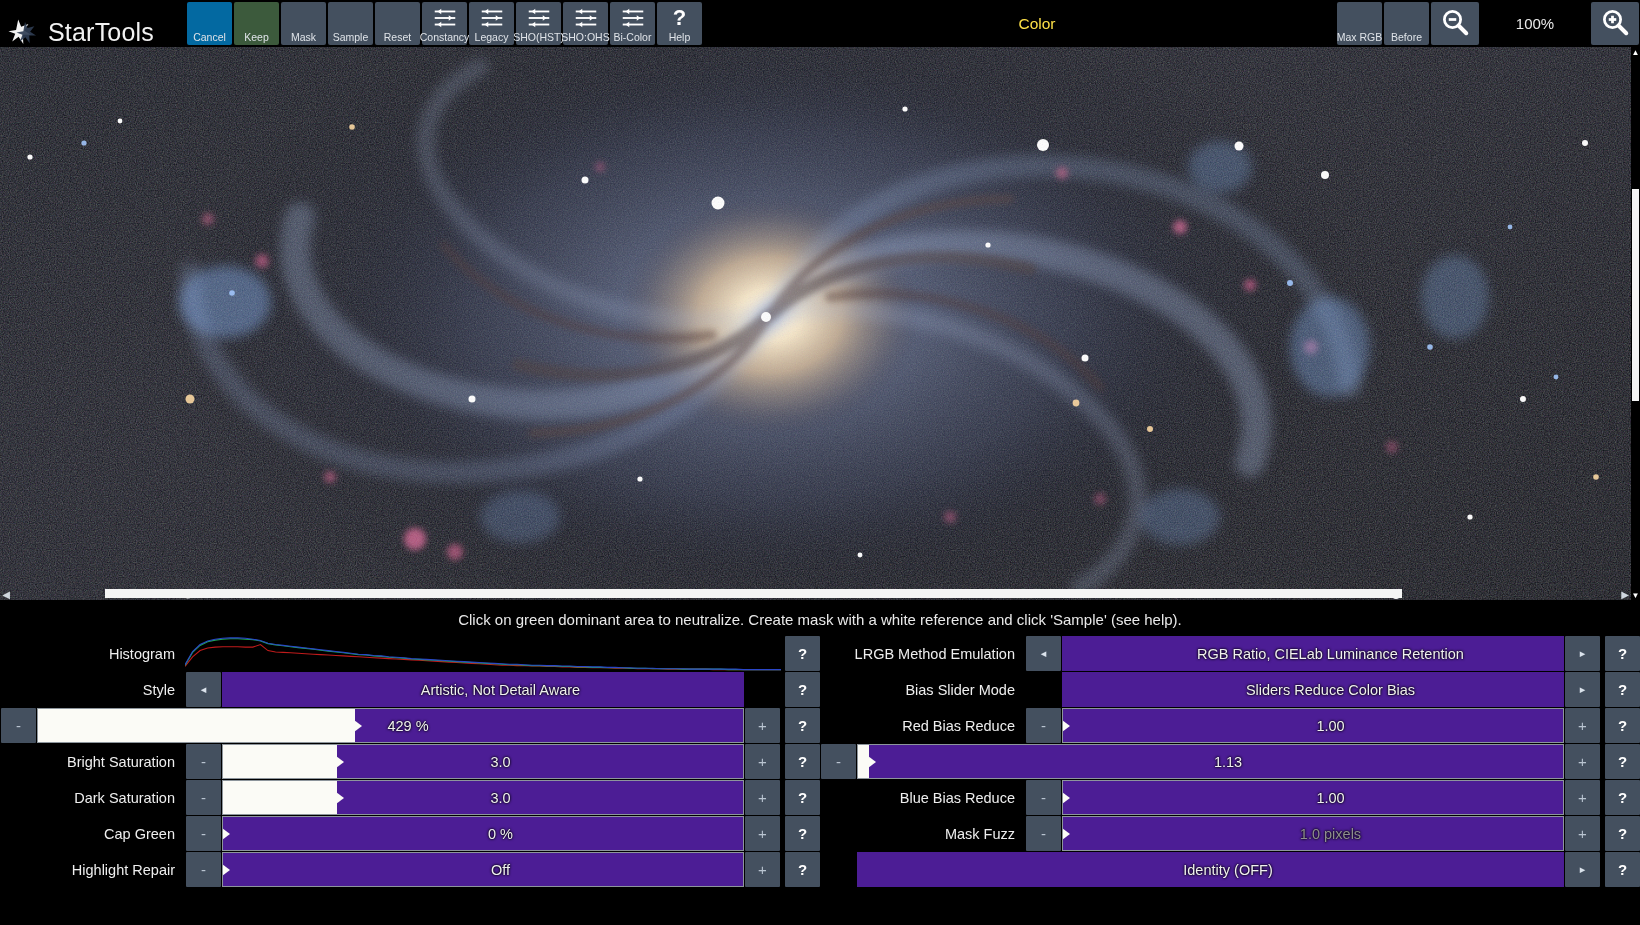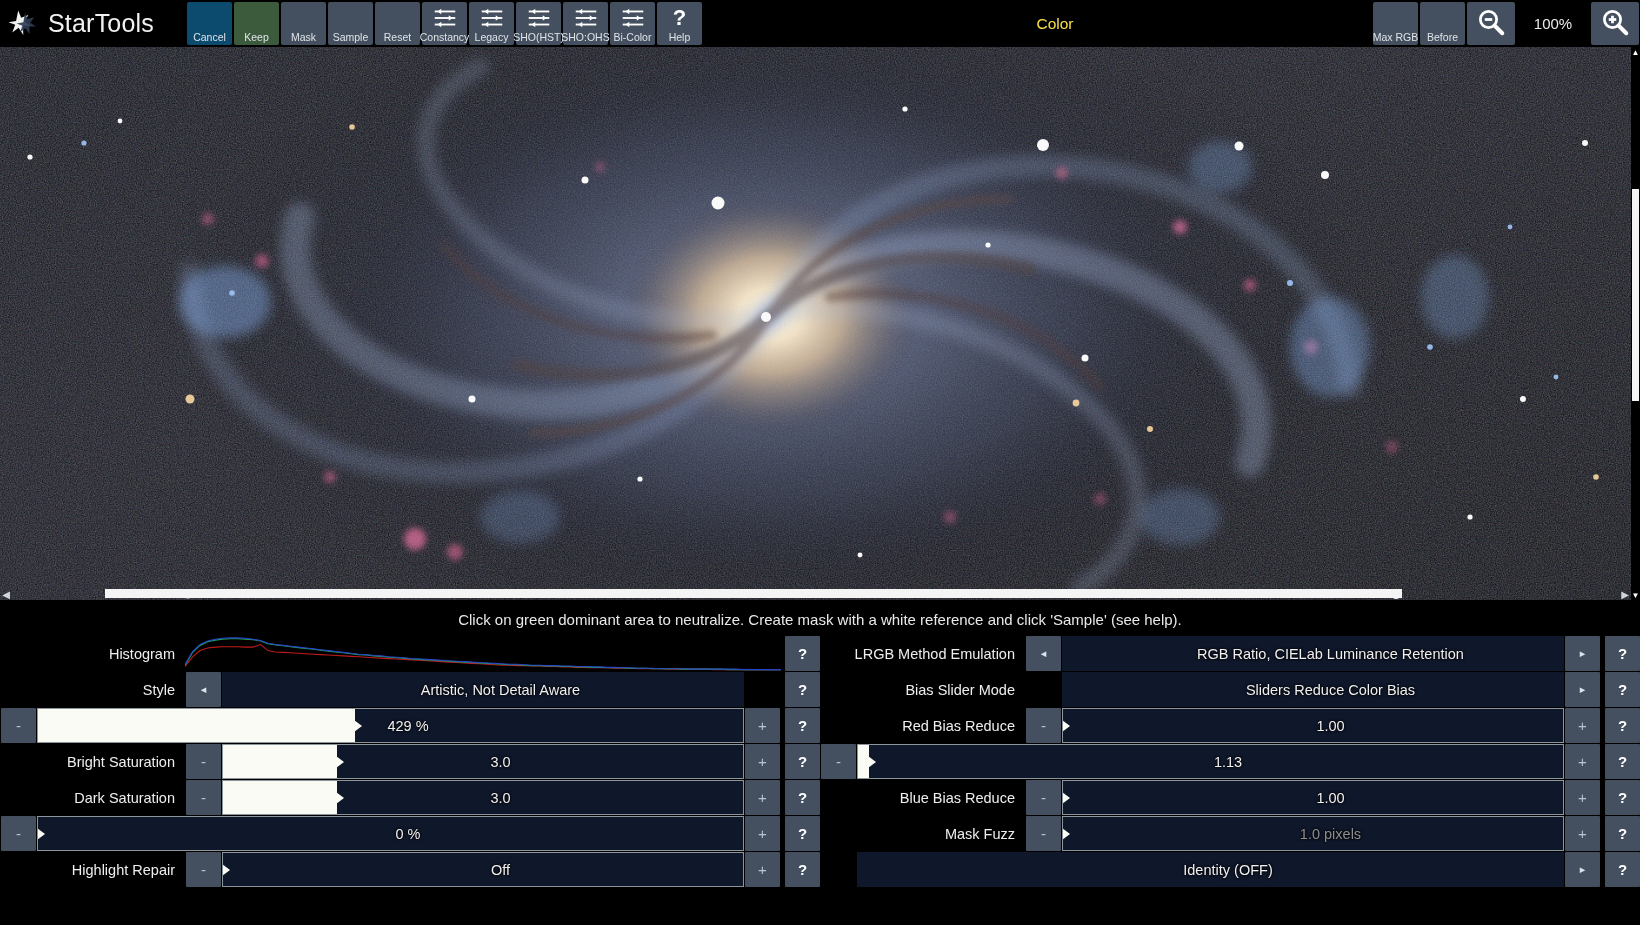--- a/index.html
+++ b/index.html
@@ -12,50 +12,50 @@
   }
   #app { position: relative; width: 1640px; height: 925px; background:#000; }
 
   
   .toolbar {
     position: absolute; left:0; top:0; width:1640px; height:47px;
     background:#000; display:flex; align-items:stretch;
   }
   .brand {
     width: 186px; height:47px; display:flex; align-items:center;
-    padding-left: 8px; gap: 6px; flex: 0 0 auto;
+    padding-left: 8px; gap: 6px; flex: 0 0 auto; margin-top: 9px;
   }
   .brand-logo { width: 34px; height: 30px; flex:0 0 auto; }
   .brand-text {
     font-size: 25px; letter-spacing: 0.2px; color:#f2f2f2;
     font-family:"Liberation Sans", sans-serif; font-weight:400;
   }
   .tbtn {
     position: relative; width: 45px; height: 43px; margin: 2px 1px 2px 1px;
     background:#44505f; border-radius: 2px;
     display:flex; flex-direction:column; align-items:center; justify-content:flex-end;
     cursor:pointer; flex:0 0 auto;
   }
-  .tbtn.cancel { background:#0c4a6e; }
+  .tbtn.cancel { background:#0369a1; }
   .tbtn.keep   { background:#3c5a3c; }
   .tbtn .lbl {
     font-size: 10.5px; color:#dfe3e8; line-height: 12px; padding-bottom:2px;
     white-space: nowrap;
   }
   .tbtn .gly {
     position:absolute; top: 4px; left:0; right:0; display:flex;
     align-items:center; justify-content:center; height:24px;
   }
   .sliders-ico { width: 28px; height: 22px; }
   .qmark { font-size: 22px; color:#fff; font-weight:bold; line-height:22px; }
   .title-spacer { flex: 1 1 auto; display:flex; align-items:center; justify-content:center; }
   .win-title { font-size: 15.5px; color:#fde047;margin-left:35px; }
   .right-tools { display:flex; align-items:stretch; flex:0 0 auto; }
   .zoomlvl {
-    width: 74px; display:flex; align-items:center; justify-content:center;
+    width: 110px; display:flex; align-items:center; justify-content:center;
     font-size:15px; color:#e9e9e9;border-radius:22px;
   }
   .tbtn.magbtn { width:48px; }
   .mag { width:30px; height:30px; }
 
   
   .imgwrap {
     position:absolute; left:0; top:47px; width:1640px; height:553px;
     overflow:hidden; background:#05060a;
   }
@@ -104,21 +104,21 @@
     font-size:14.5px; color:#eeeeee; white-space:nowrap;padding-left:16px;
   }
   .panel.right .rlabel { width: 205px; flex:0 0 205px; }
   .nudge {
     width: 35px; flex:0 0 35px; background:#44505f; margin:0 1px;
     display:flex; align-items:center; justify-content:center;
     font-size:13px; color:#cfd8e2; border-radius:1px; cursor:pointer;
   }
   .nudge.small { font-size:15px; color:#b9c4d0; }
   .track {
-    position:relative; flex:1 1 auto; background:#0f172a;
+    position:relative; flex:1 1 auto; background:#4c1d95;
     border:1px solid #8d959c; overflow:hidden;
     display:flex; align-items:center; justify-content:center; cursor:pointer;padding-left:35px;
   }
   .track.plain { border:none; }
   .track .fill {
     position:absolute; left:0; top:0; bottom:0; background:#fbfbf6;
   }
   .track .knob {
     position:absolute; top:50%; transform:translateY(-50%);
     width:0; height:0; border-top:6px solid transparent;
@@ -485,20 +485,21 @@
             <div class="track">
               <div class="fill" style="width:22%"></div>
               <div class="knob" style="left:calc(22% - 1px)"></div>
               <span class="val">3.0</span>
             </div>
             <div class="nudge small">+</div>
             <div class="spacer2"></div>
             <div class="qbtn">?</div>
           </div>
           <div class="row">
+            <div class="rlabel">Cap Green</div>
             <div class="nudge small">-</div>
             <div class="track">
               <div class="fill" style="width:0%"></div>
               <div class="knob" style="left:calc(0% - 1px)"></div>
               <span class="val">0 %</span>
             </div>
             <div class="nudge small">+</div>
             <div class="spacer2"></div>
             <div class="qbtn">?</div>
           </div>

